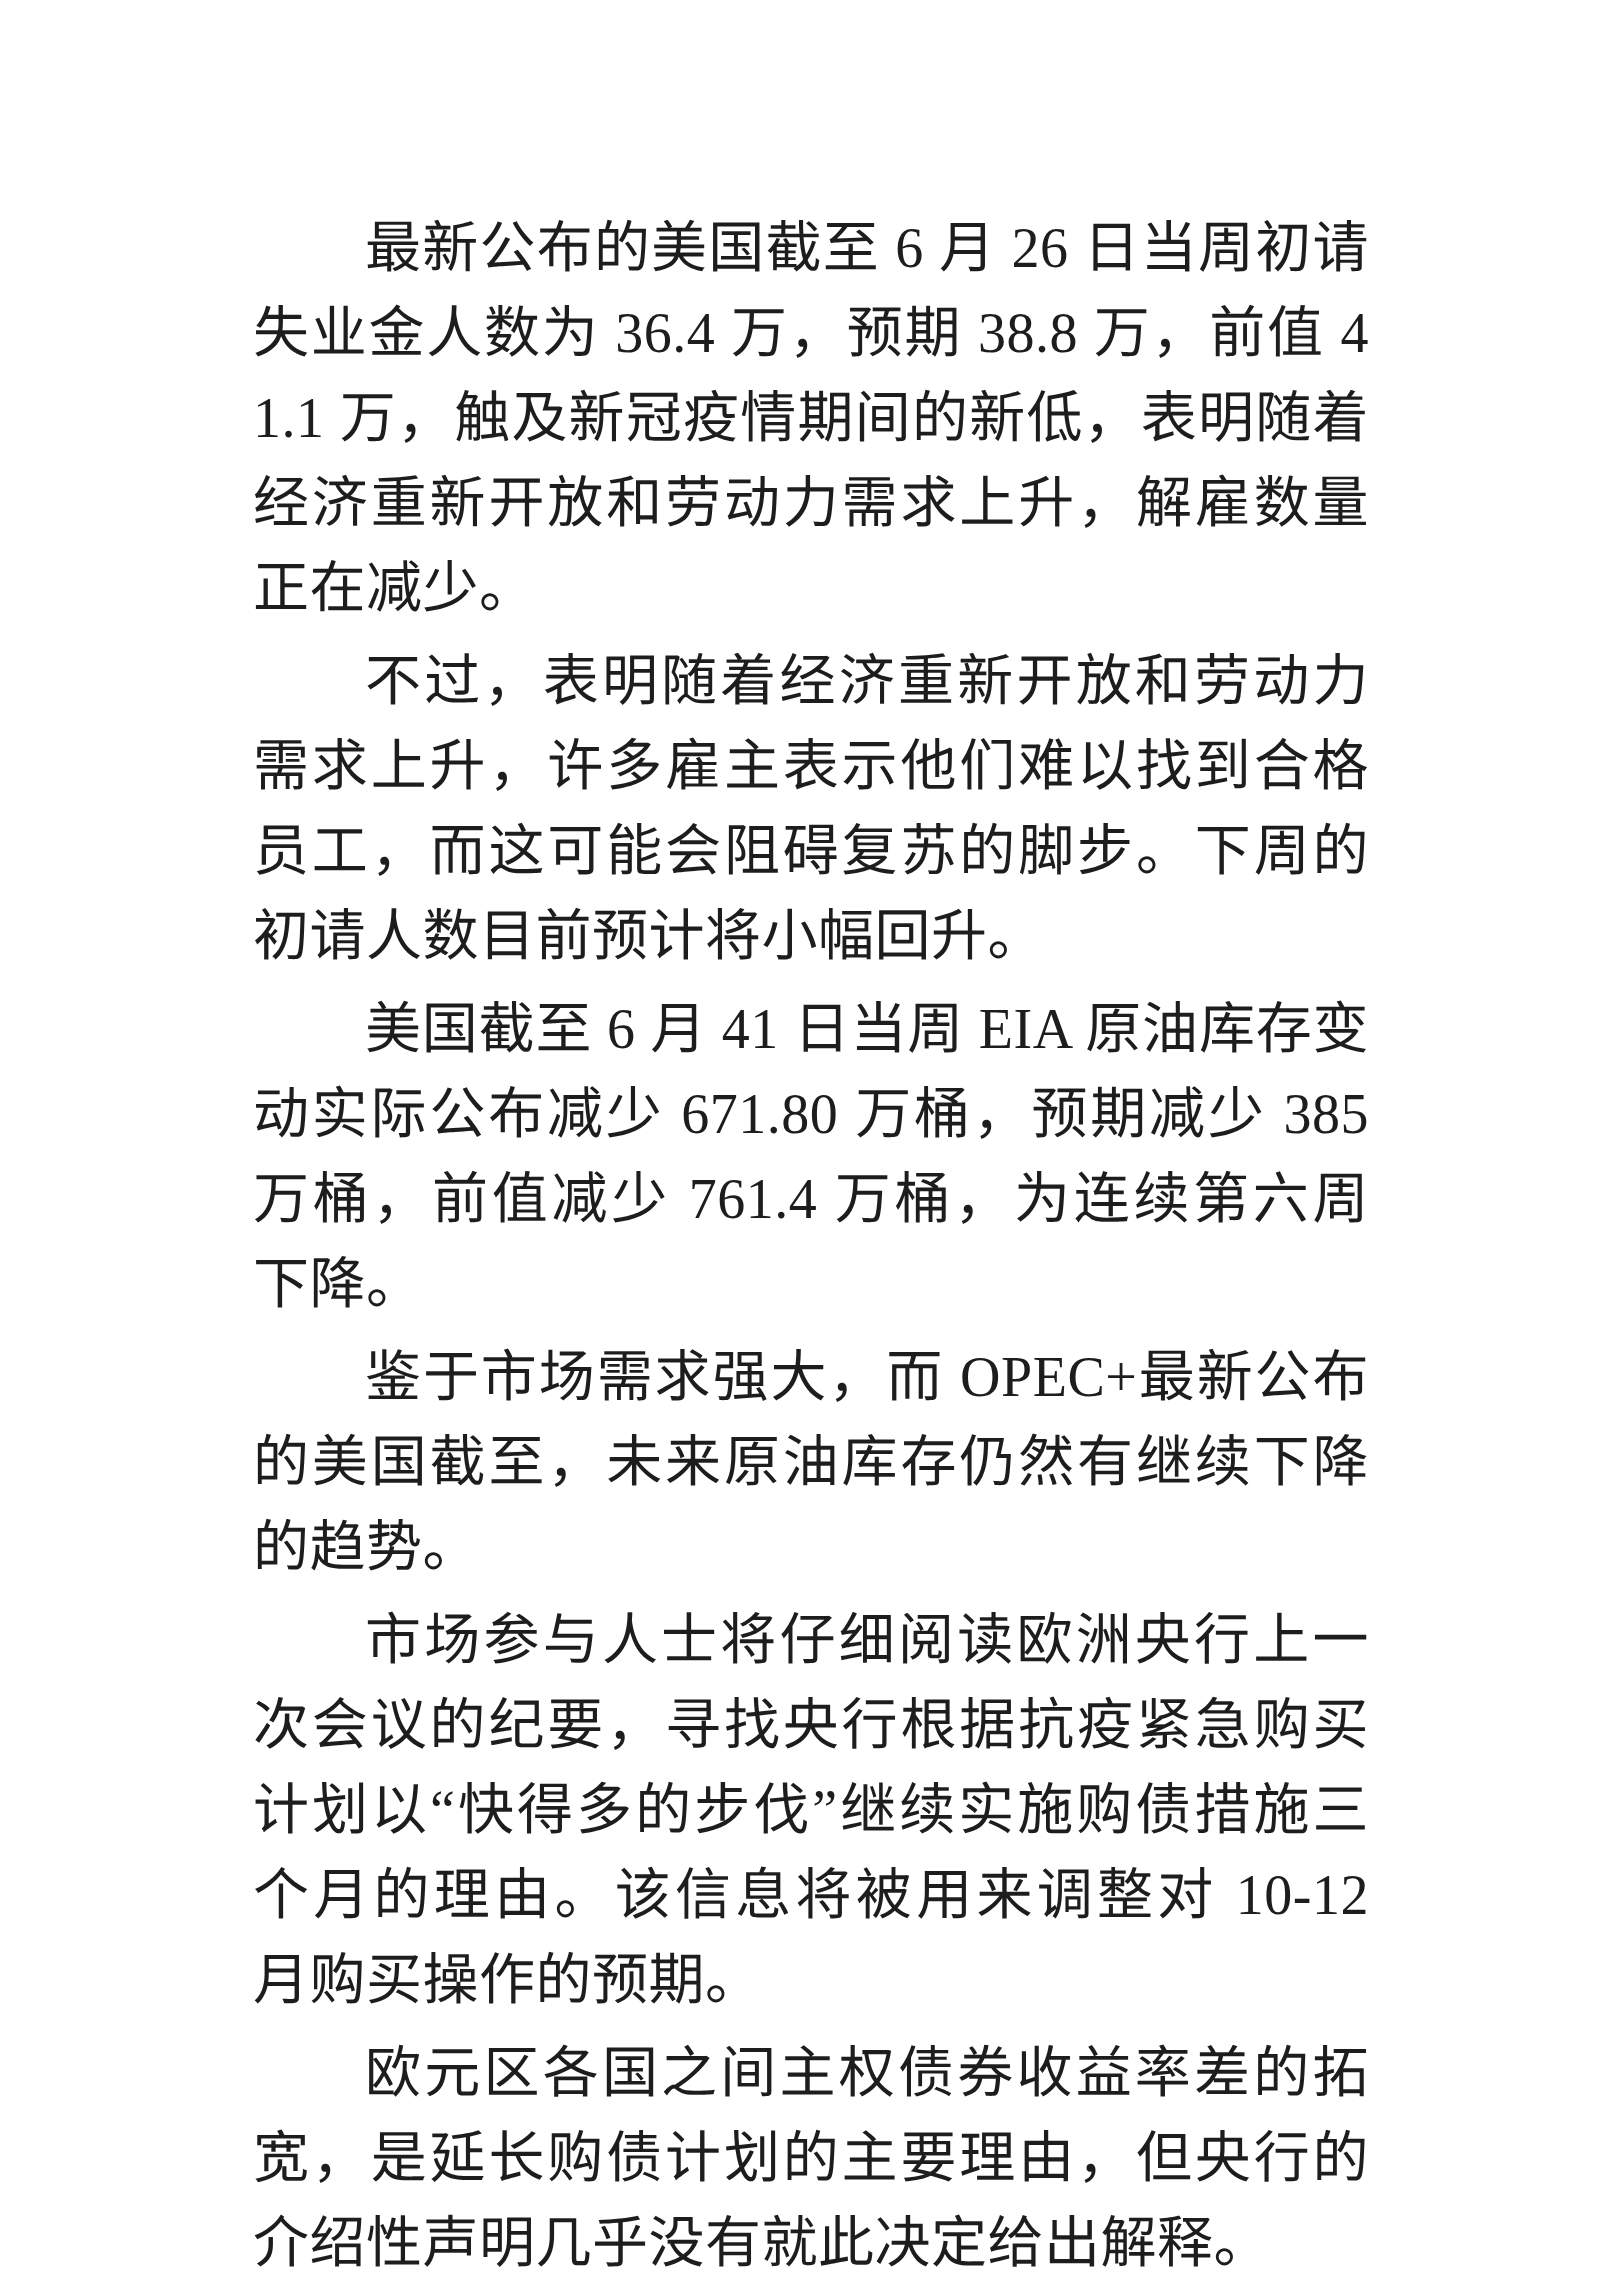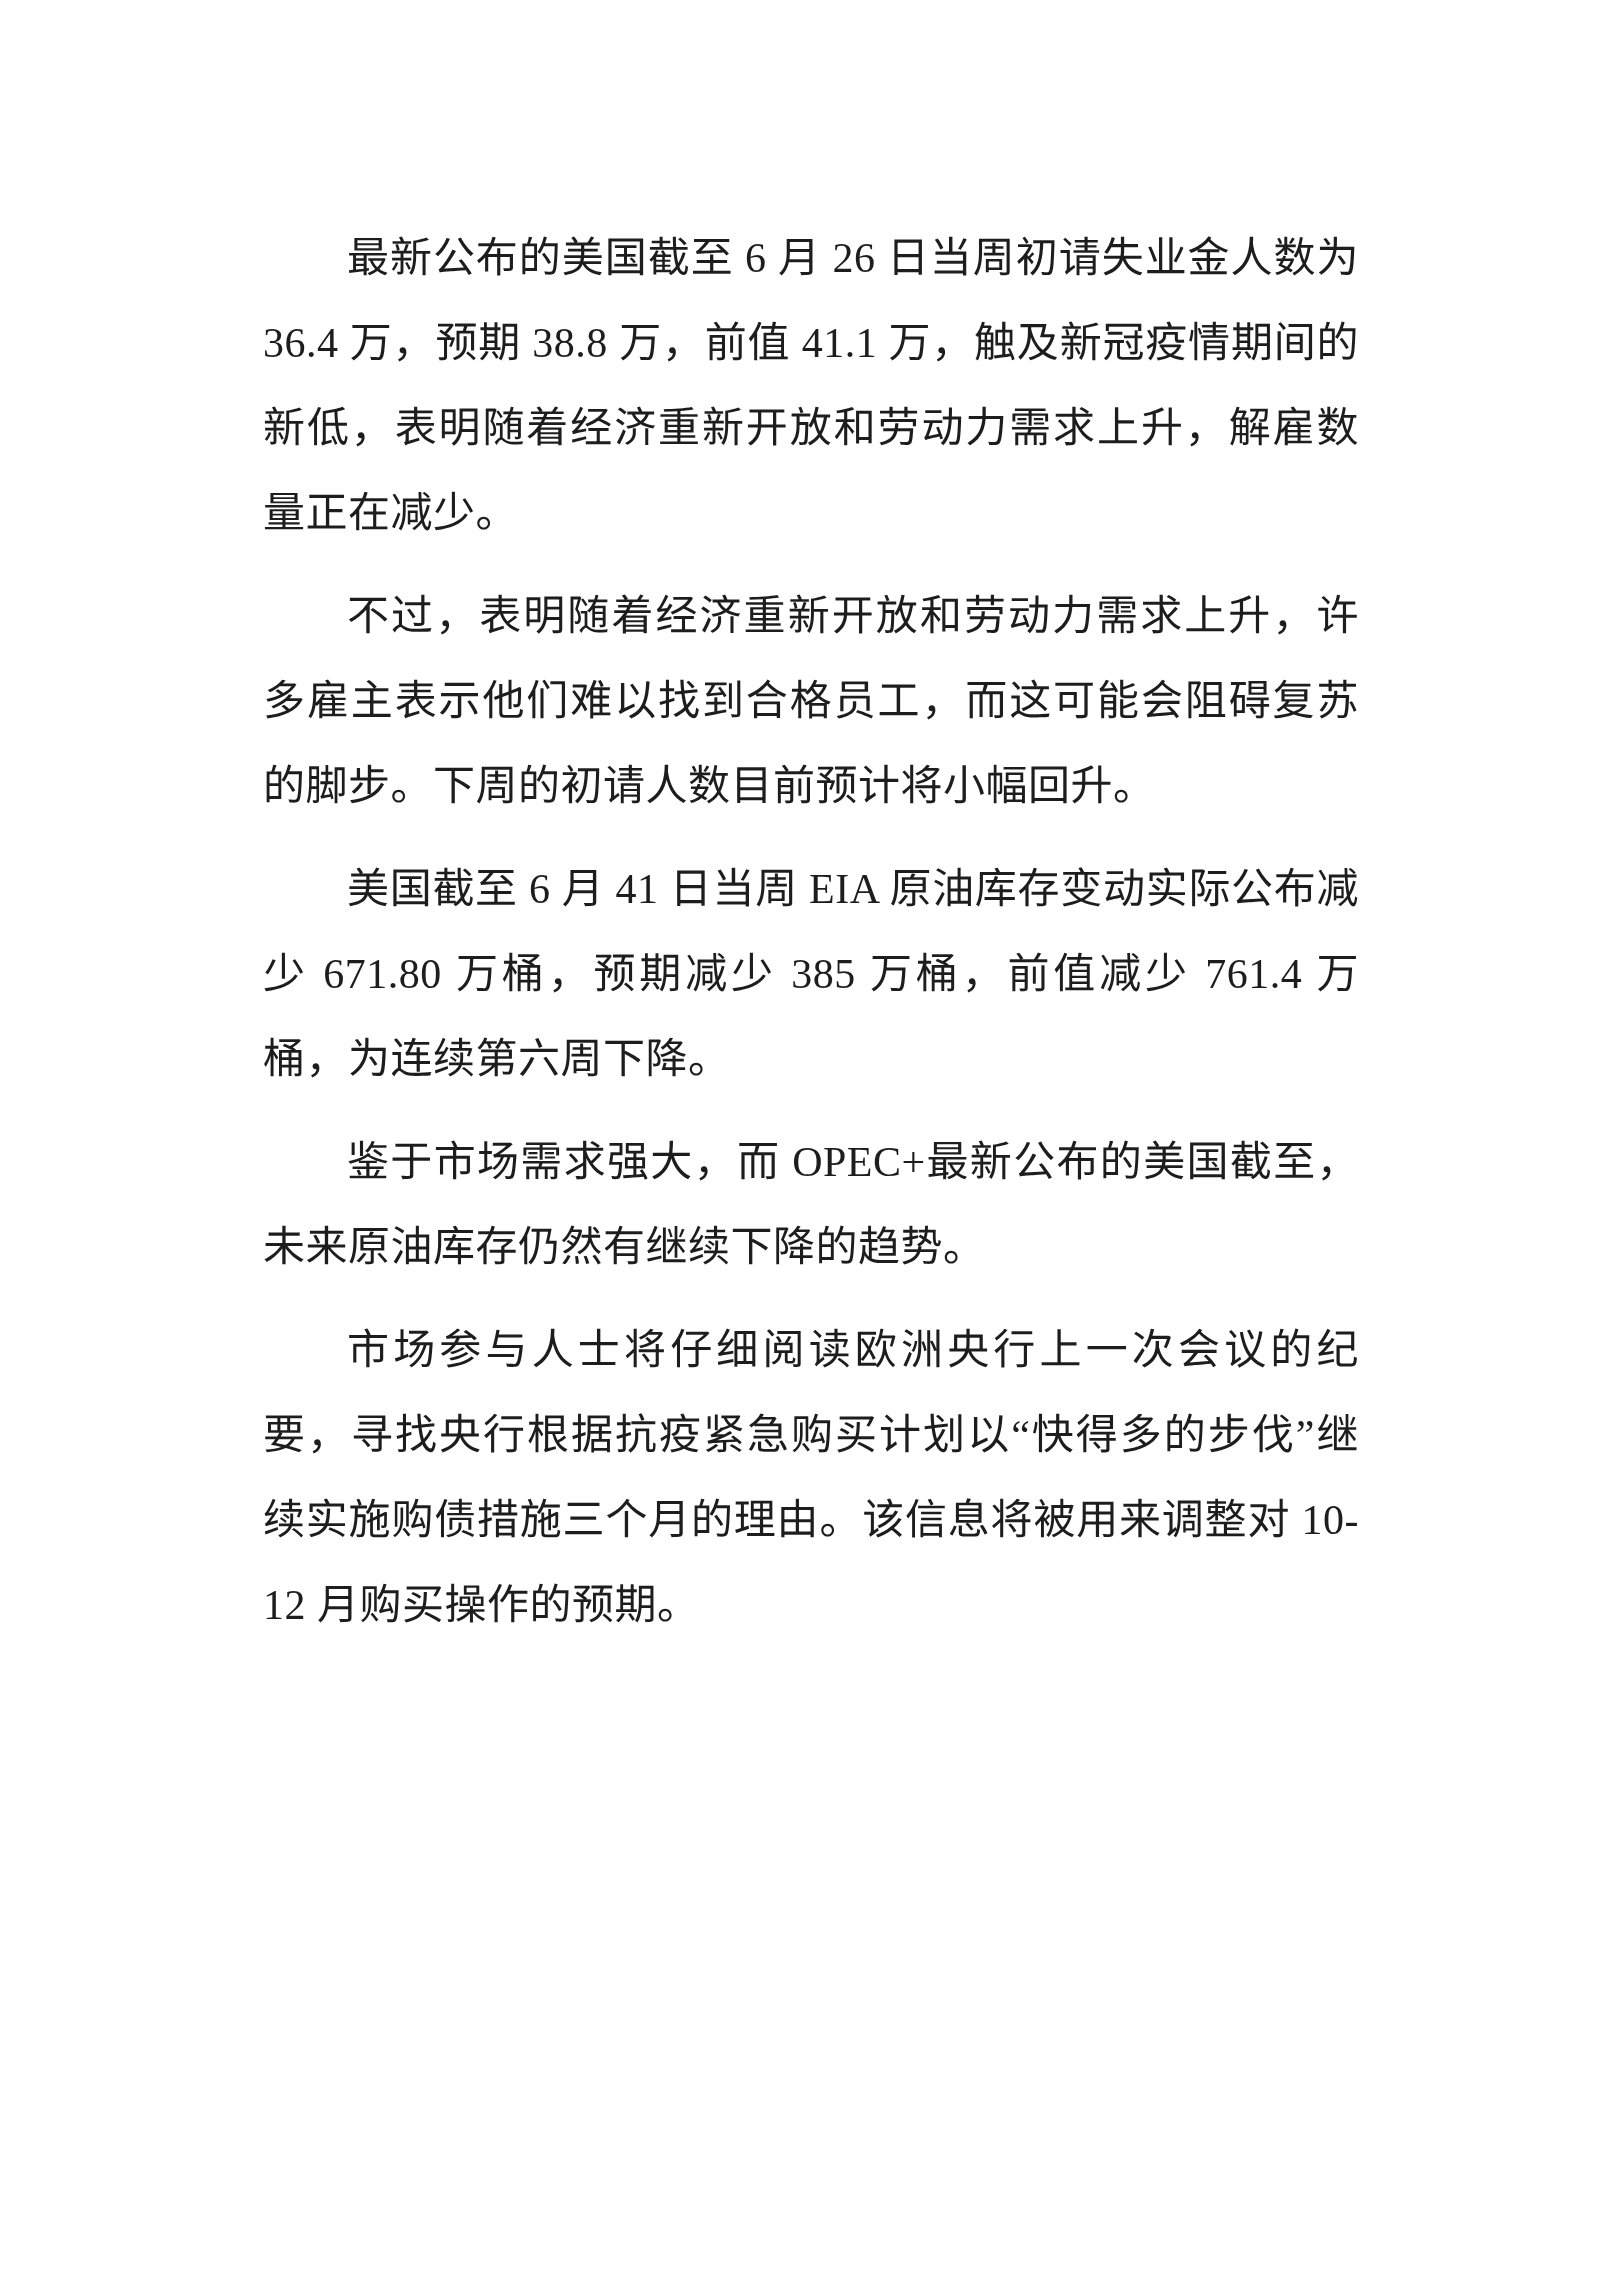--- a/index.html
+++ b/index.html
@@ -16,36 +16,37 @@
     font-family: "Liberation Serif", "DejaVu Serif", serif;
   }
   .article-body {
     position: absolute;
     left: 245px;
     top: 198px;
     width: 1132px;
     color: #1d1d1d;
   }
   .article-body p {
-    margin: 18px;
+    margin: 8px;
     padding: 0;
-    font-size: 42px;
+    font-size: 56px;
     line-height: 85px;
     text-align: justify;
     text-justify: inter-ideograph;
     text-indent: 2em;
     letter-spacing: 0.5px;
     word-break: break-all;
   }
 </style>
 </head>
 <body>
 
 <div class="page">
   <div class="article-body">
     <p>最新公布的美国截至 6 月 26 日当周初请失业金人数为 36.4 万，预期 38.8 万，前值 41.1 万，触及新冠疫情期间的新低，表明随着经济重新开放和劳动力需求上升，解雇数量正在减少。</p>
     <p>不过，表明随着经济重新开放和劳动力需求上升，许多雇主表示他们难以找到合格员工，而这可能会阻碍复苏的脚步。下周的初请人数目前预计将小幅回升。</p>
     <p>美国截至 6 月 41 日当周 EIA 原油库存变动实际公布减少 671.80 万桶，预期减少 385 万桶，前值减少 761.4 万桶，为连续第六周下降。</p>
     <p>鉴于市场需求强大，而 OPEC+最新公布的美国截至，未来原油库存仍然有继续下降的趋势。</p>
     <p>市场参与人士将仔细阅读欧洲央行上一次会议的纪要，寻找央行根据抗疫紧急购买计划以“快得多的步伐”继续实施购债措施三个月的理由。该信息将被用来调整对 10-12 月购买操作的预期。</p>
+    <p>欧元区各国之间主权债券收益率差的拓宽，是延长购债计划的主要理由，但央行的介绍性声明几乎没有就此决定给出解释。</p>
   </div>
 </div>
 
 
 </body></html>

